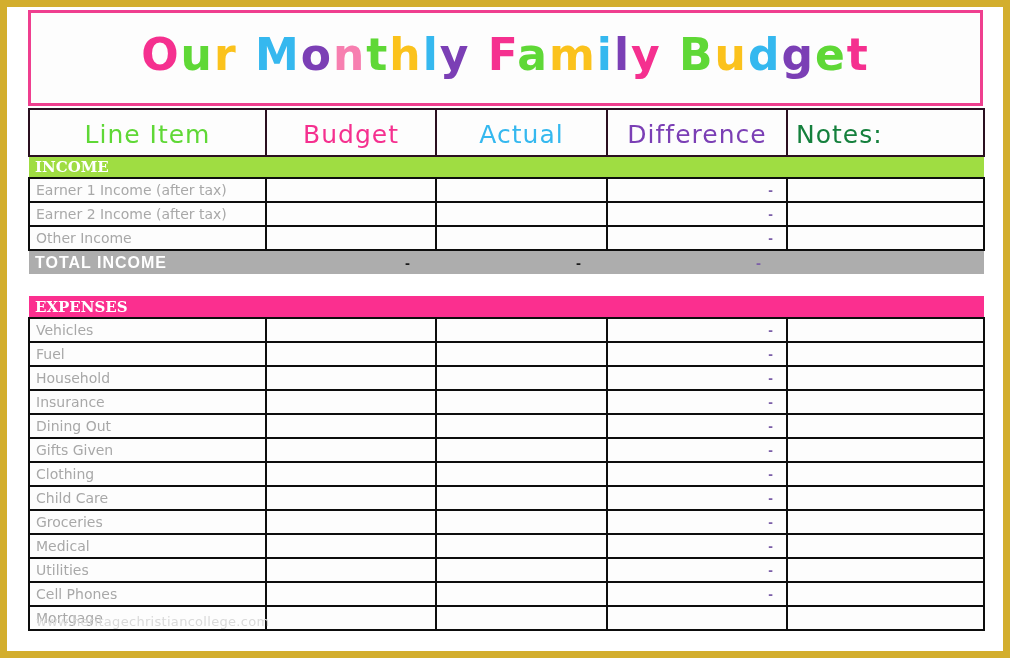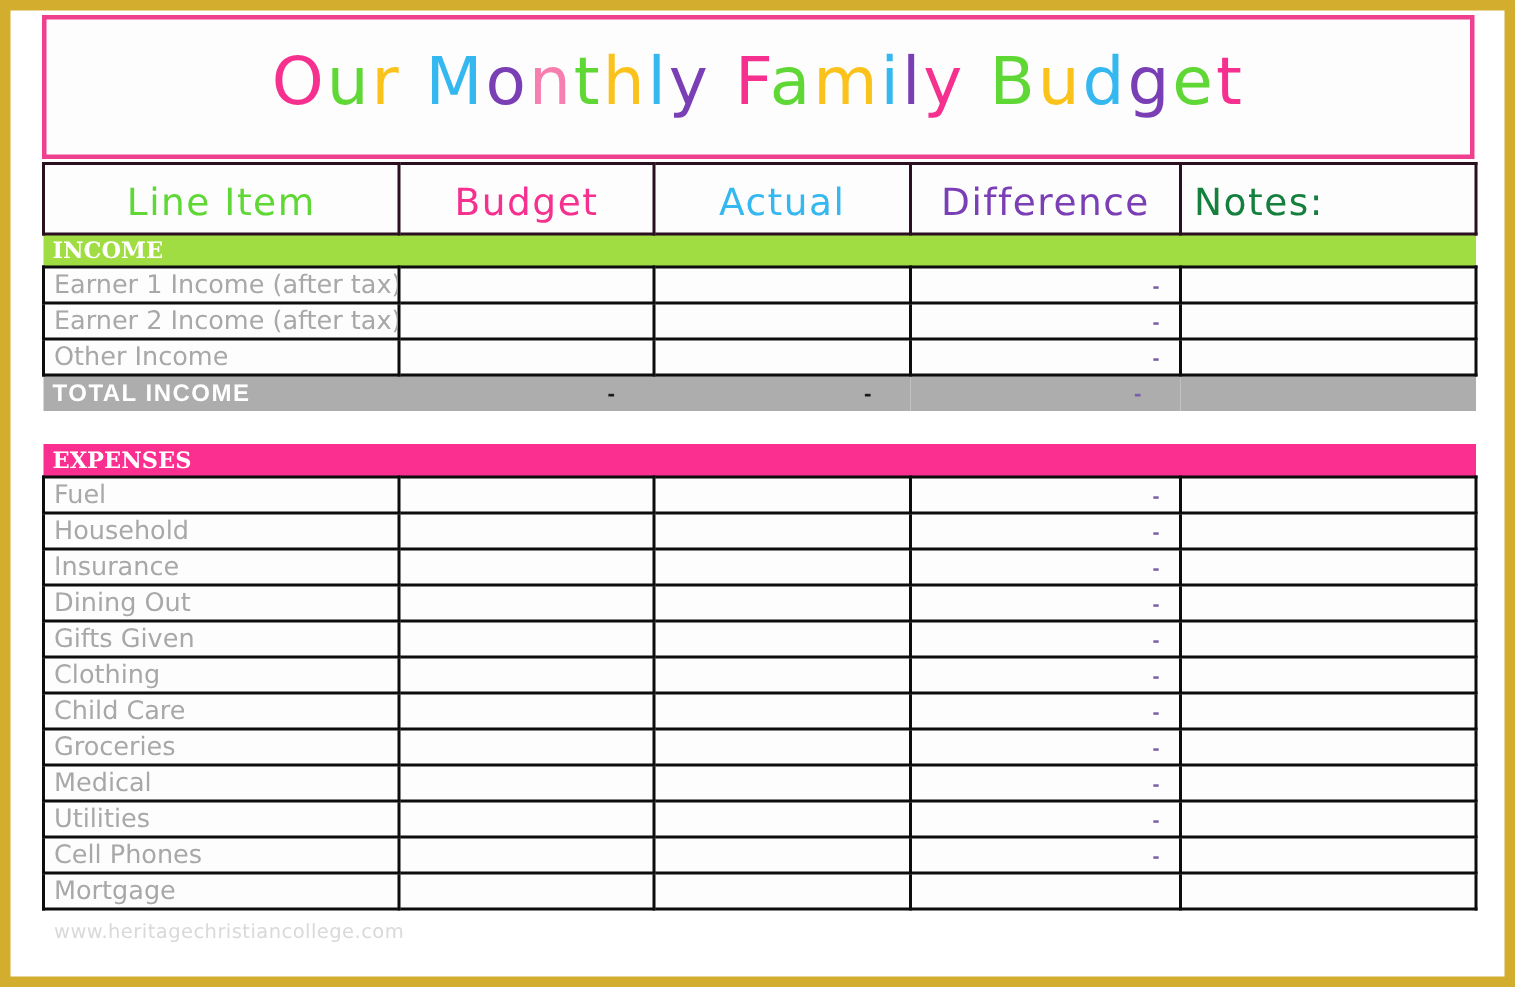--- a/index.html
+++ b/index.html
@@ -38,21 +38,21 @@
     height: 96px;
     border: 3px solid #ef3f8f;
     background: #fdfdfd;
     display: flex;
     align-items: center;
     justify-content: center;
   }
   .title-text {
     font-family: "DejaVu Sans", sans-serif;
     font-size: 44px;
-    font-weight: 400;
+    font-weight: 700;
     letter-spacing: 2px;
     white-space: pre;
     line-height: 1;
     padding-bottom: 6px;
   }
   .title-text span { display: inline; }
 
   
   table.budget {
     border-collapse: collapse;
@@ -129,21 +129,21 @@
   
   tr.data td {
     border: 2px solid #0d0d0d;
     background: #fdfdfd;
     height: 24px;
     vertical-align: middle;
   }
   tr.data td.item {
     padding-left: 6px;
     font-family: "DejaVu Sans", sans-serif;
-    font-size: 17px;
+    font-size: 14px;
     color: #a8a8a8;
     white-space: nowrap;
     overflow: hidden;
   }
   tr.data td.diff {
     text-align: right;
     padding-right: 13px;
     color: #7b5ea8;
     font-size: 14px;
     font-weight: bold;
@@ -227,20 +227,27 @@
             <td class="dash purple" style="background: rgb(173, 173, 173);">-</td>
             <td style="background: rgb(173, 173, 173);"></td>
           </tr>
           <tr class="spacer">
             <td colspan="5"></td>
           </tr>
           <tr class="section expenses">
             <td colspan="5" style="background: rgb(251, 47, 143);">EXPENSES</td>
           </tr>
           <tr class="data">
+            <td class="item">Vehicles</td>
+            <td class="budget"></td>
+            <td class="actual"></td>
+            <td class="diff">-</td>
+            <td class="notes"></td>
+          </tr>
+          <tr class="data">
             <td class="item">Fuel</td>
             <td class="budget"></td>
             <td class="actual"></td>
             <td class="diff">-</td>
             <td class="notes"></td>
           </tr>
           <tr class="data">
             <td class="item">Household</td>
             <td class="budget"></td>
             <td class="actual"></td>

